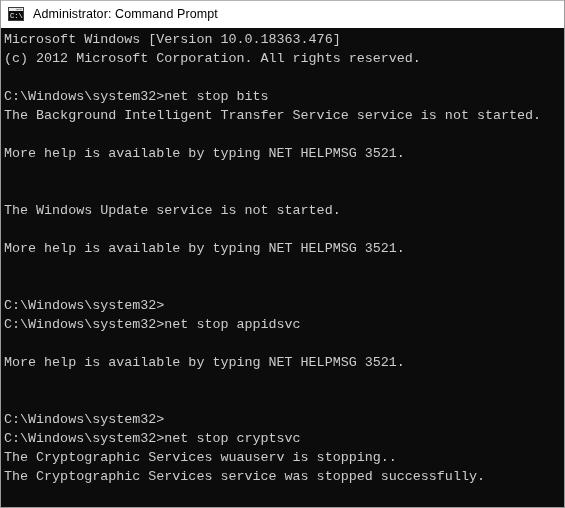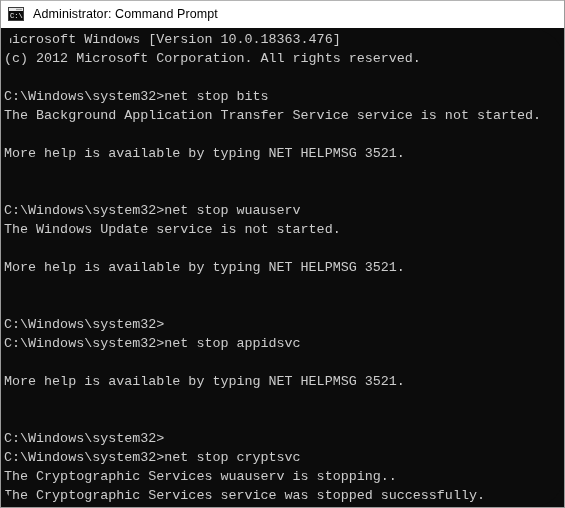--- a/index.html
+++ b/index.html
@@ -52,21 +52,20 @@
   .console {
     position: absolute;
     left: 0;
     top: 29px;
     right: 0;
     bottom: 0;
     background: #0c0c0c;
     padding: 1px 0 0 3px;
     box-sizing: border-box;
     overflow: hidden;
-    border-radius: 32px;
   }
   .line {
     font-family: "Liberation Mono", "DejaVu Sans Mono", monospace;
     font-size: 13.4px;
     line-height: 19px;
     height: 19px;
     color: #cccccc;
     white-space: pre;
     letter-spacing: -0.02px;
   }
@@ -92,26 +91,25 @@
       </svg>
     </span>
     <span class="title-text">Administrator: Command Prompt</span>
   </div>
 
   <div class="console">
     <div class="line">Microsoft Windows [Version 10.0.18363.476]</div>
     <div class="line">(c) 2012 Microsoft Corporation. All rights reserved.</div>
     <div class="line blank"></div>
     <div class="line">C:\Windows\system32&gt;net stop bits</div>
-    <div class="line">The Background Application Transfer Service service is not started.</div>
+    <div class="line">The Background Intelligent Transfer Service service is not started.</div>
     <div class="line blank"></div>
     <div class="line">More help is available by typing NET HELPMSG 3521.</div>
     <div class="line blank"></div>
     <div class="line blank"></div>
-    <div class="line">C:\Windows\system32&gt;net stop wuauserv</div>
     <div class="line">The Windows Update service is not started.</div>
     <div class="line blank"></div>
     <div class="line">More help is available by typing NET HELPMSG 3521.</div>
     <div class="line blank"></div>
     <div class="line blank"></div>
     <div class="line">C:\Windows\system32&gt;</div>
     <div class="line">C:\Windows\system32&gt;net stop appidsvc</div>
     <div class="line blank"></div>
     <div class="line">More help is available by typing NET HELPMSG 3521.</div>
     <div class="line blank"></div>

